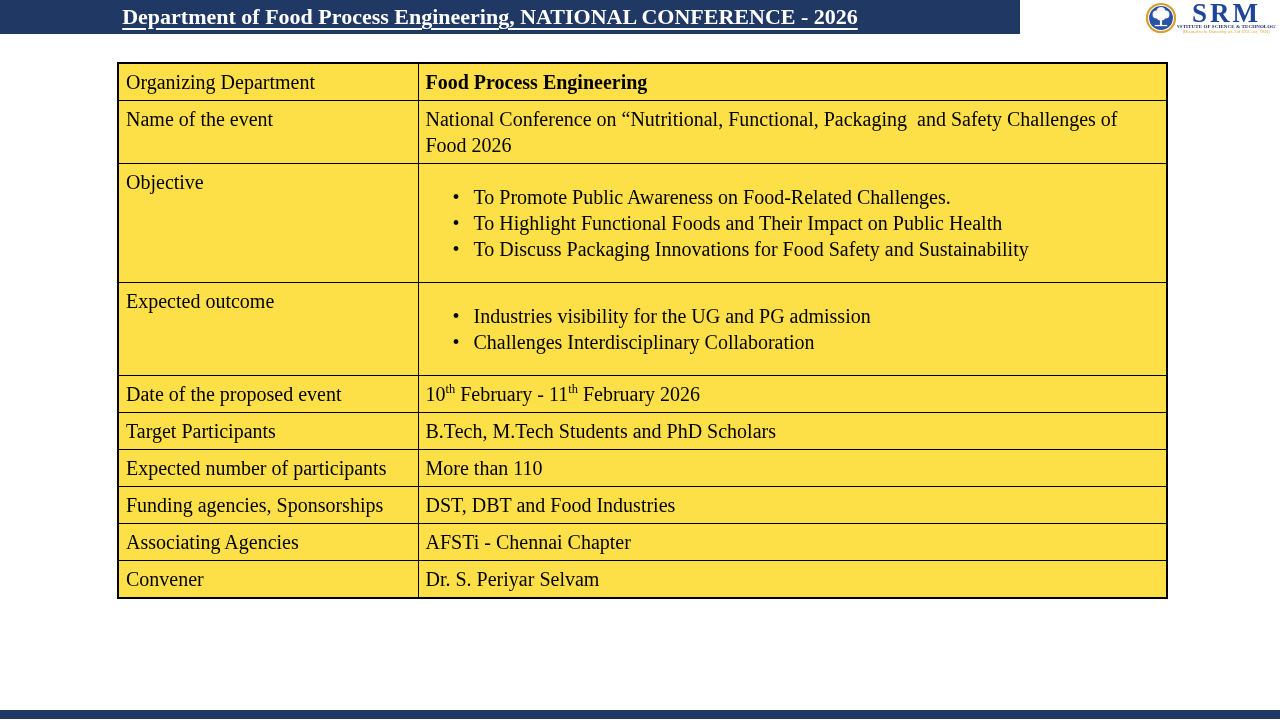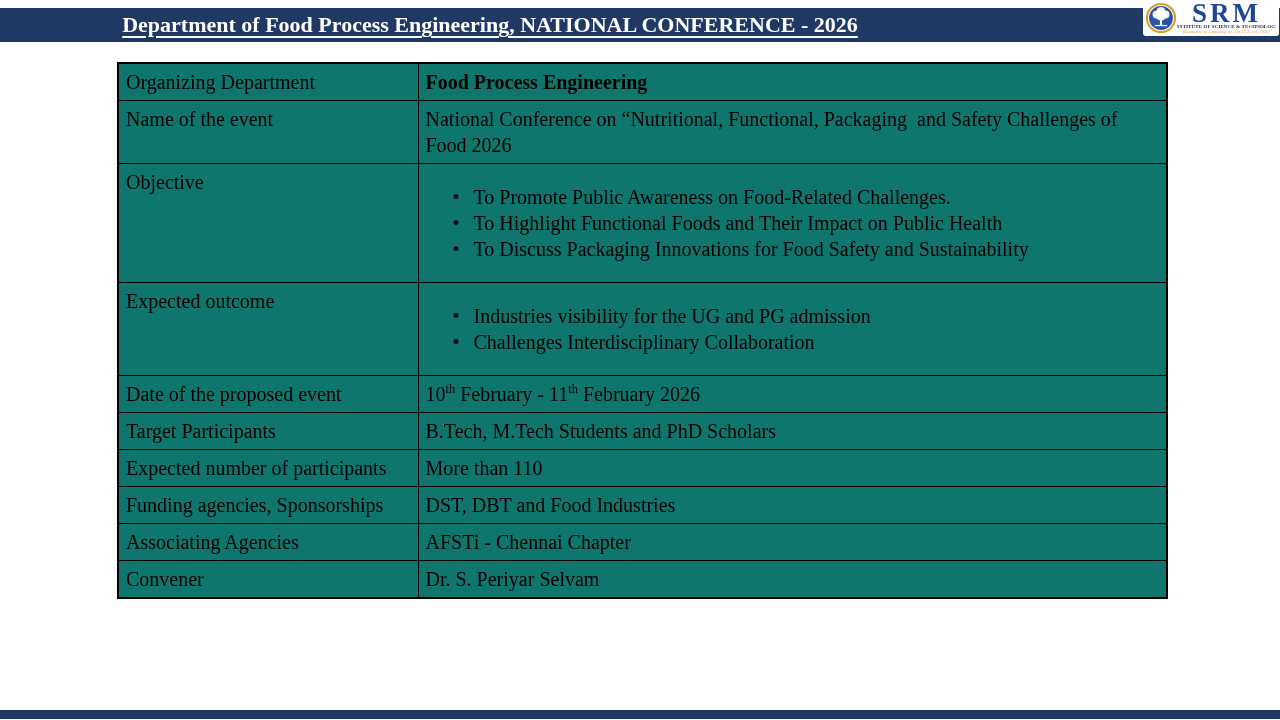--- a/index.html
+++ b/index.html
@@ -8,41 +8,41 @@
     --gold:#D99E2B;
   }
   *{box-sizing:border-box;}
   html,body{margin:0;padding:0;}
   body{
     width:1280px;height:720px;position:relative;background:#fff;overflow:hidden;
     font-family:"Liberation Serif","DejaVu Serif",serif;color:#000;
   }
 
   
-  .topbar{position:absolute;left:0;top:8px;width:1280px;height:34px;background:var(--navy);}
+  .topbar{position:absolute;left:0;top:0;width:1020px;height:34px;background:var(--navy);}
   .title-zone{position:absolute;left:0;top:0;width:980px;height:34px;
     display:flex;align-items:center;justify-content:center;}
   .page-title{
     color:#fff;font-weight:bold;font-size:22px;white-space:nowrap;
     text-decoration:underline;text-decoration-thickness:2px;text-underline-offset:4px;
   }
 
   
   .logo{position:absolute;right:1px;top:0;width:136px;height:36px;background:#fff;
     border-radius:3px;display:flex;align-items:center;padding:1px 3px 1px 2px;}
   .emblem{flex:0 0 auto;width:32px;height:32px;}
   .logo-texts{flex:1;display:flex;flex-direction:column;align-items:center;justify-content:center;line-height:1;overflow:hidden;}
   .brand{font-size:27px;line-height:22px;font-weight:bold;letter-spacing:3px;color:var(--srm-blue);}
   .logo-line1{font-size:5px;font-weight:bold;color:#14245C;white-space:nowrap;letter-spacing:0.1px;}
   .logo-line2{font-size:5px;color:var(--gold);white-space:nowrap;transform:scale(0.85);}
 
   
   table.details{
     position:absolute;left:117px;top:62px;width:1049px;
-    border-collapse:collapse;border:2px solid #000;table-layout:fixed;background:#0f766e;
+    border-collapse:collapse;border:2px solid #000;table-layout:fixed;background:#fde047;
   }
   table.details td{
     border:1px solid #000;vertical-align:top;
     font-size:20px;line-height:26px;padding:5px 8px 5px 7px;
   }
   td.label{width:300px;}
   td.value{width:749px;white-space:pre-wrap;}
   td.value.bold{font-weight:bold;margin-top:6px;}
   td.value sup{font-size:62%;line-height:0;text-align:center;}
   ul.bullets{margin:15px;padding:0;list-style:none;}

